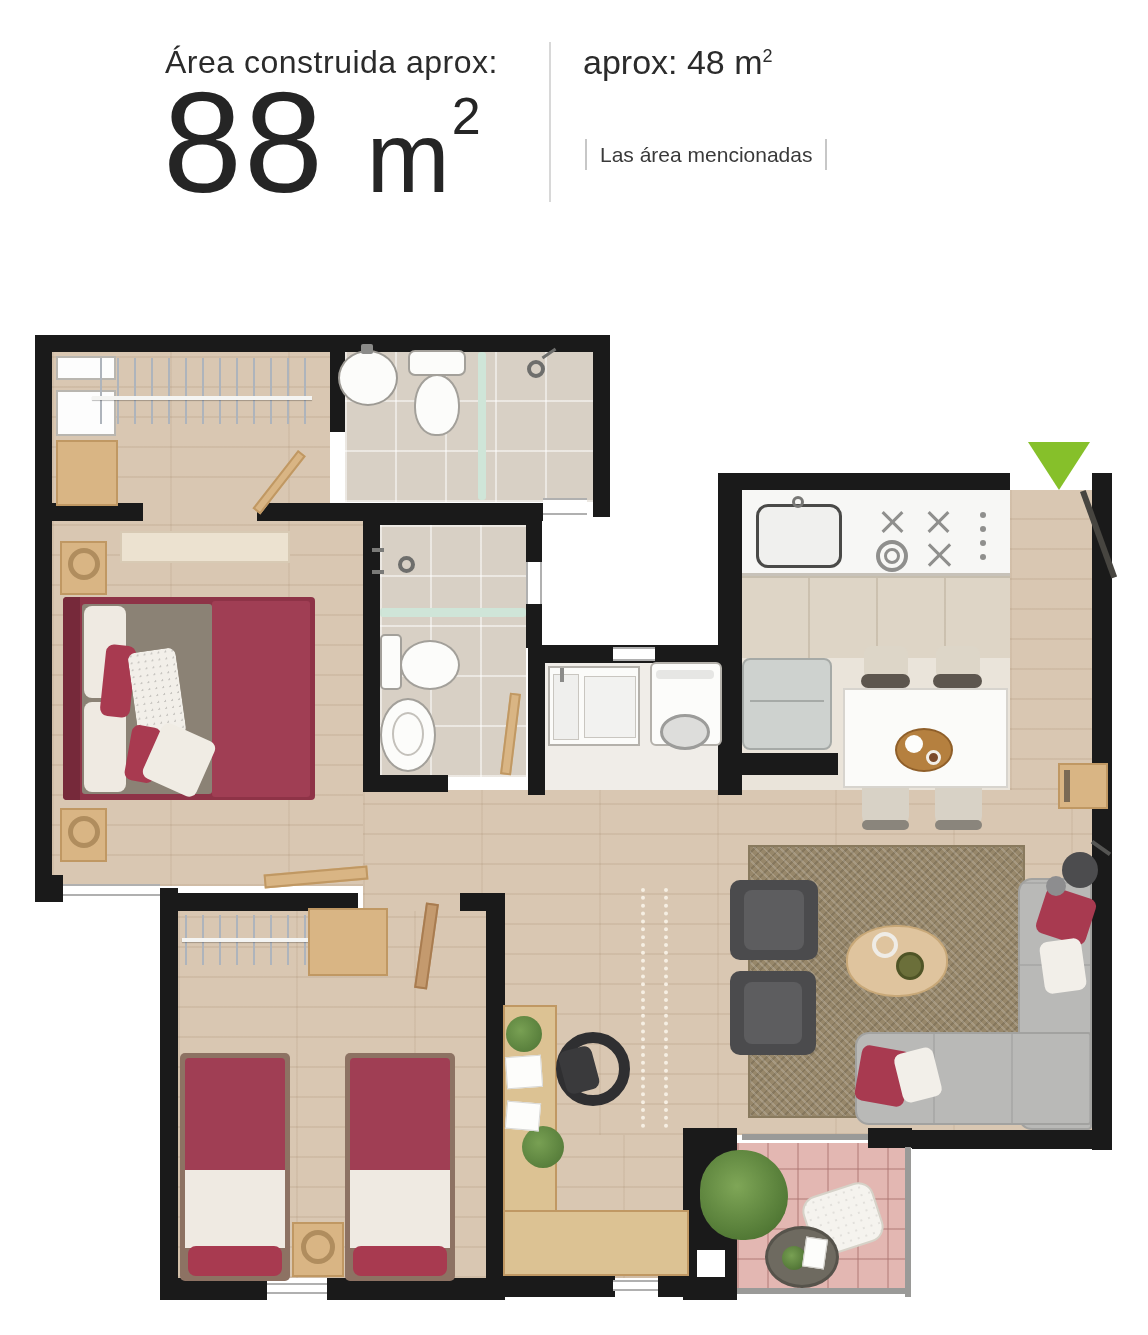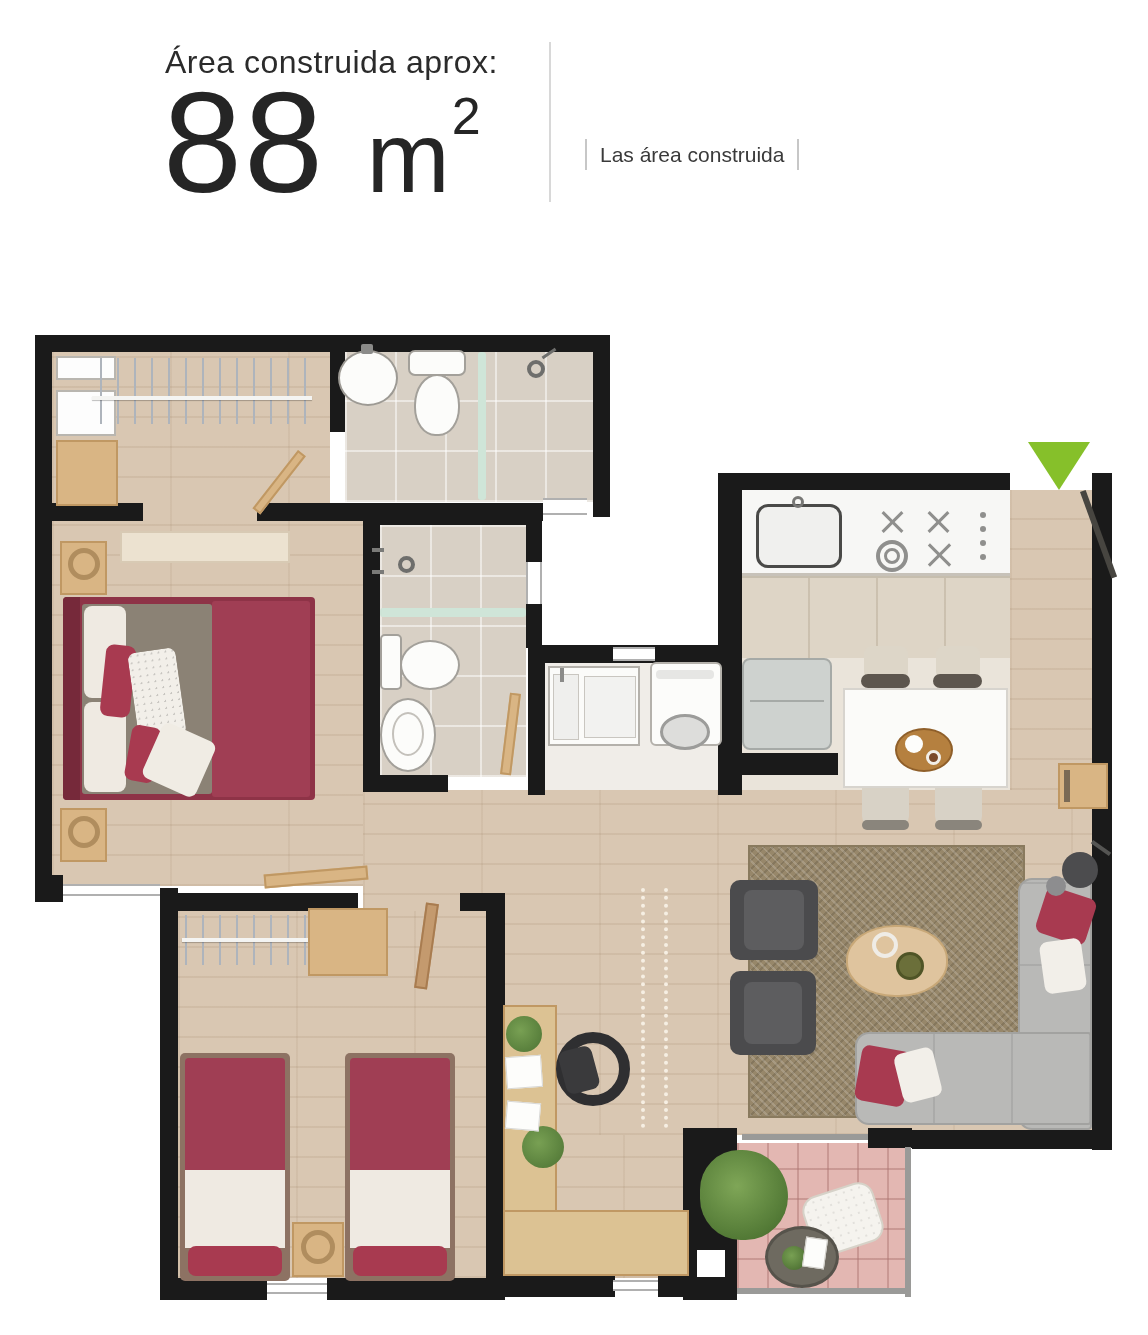--- a/index.html
+++ b/index.html
@@ -42,23 +42,24 @@
   .divider{position:absolute;width:2px;background:#d8d8d8;}
 </style>
 </head>
 <body>
 
 <div>
   <div class="hdr-small" style="left:165px;top:44px;">Área construida aprox:</div>
   <div class="hdr-big" style="left:163px;top:72px;"><span>88</span> <span class="unit"><span>m</span><sup>2</sup></span></div>
   <div class="divider" style="left:549px;top:42px;height:160px;"></div>
   <div class="hdr-right" style="left:583px;top:42px;">
+    <div><span>aprox: 48 m</span><sup>2</sup></div>
   </div>
   <div class="note" style="left:585px;top:139px;">
-    <div>Las área construida</div>
+    <div>Las área mencionadas</div>
   </div>
 </div>
 
 <div class="abs" style="left:0;top:0;width:1148px;height:1335px;">
 
   <div class="wood" style="left:52px;top:352px;width:278px;height:156px;"></div>
   <div class="wood" style="left:52px;top:503px;width:311px;height:383px;"></div>
   <div class="tile" style="left:345px;top:352px;width:248px;height:150px;"></div>
   <div class="tile" style="left:380px;top:525px;width:146px;height:252px;"></div>
   <div class="abs" style="left:545px;top:663px;width:173px;height:132px;background:#f0ede8;"></div>

